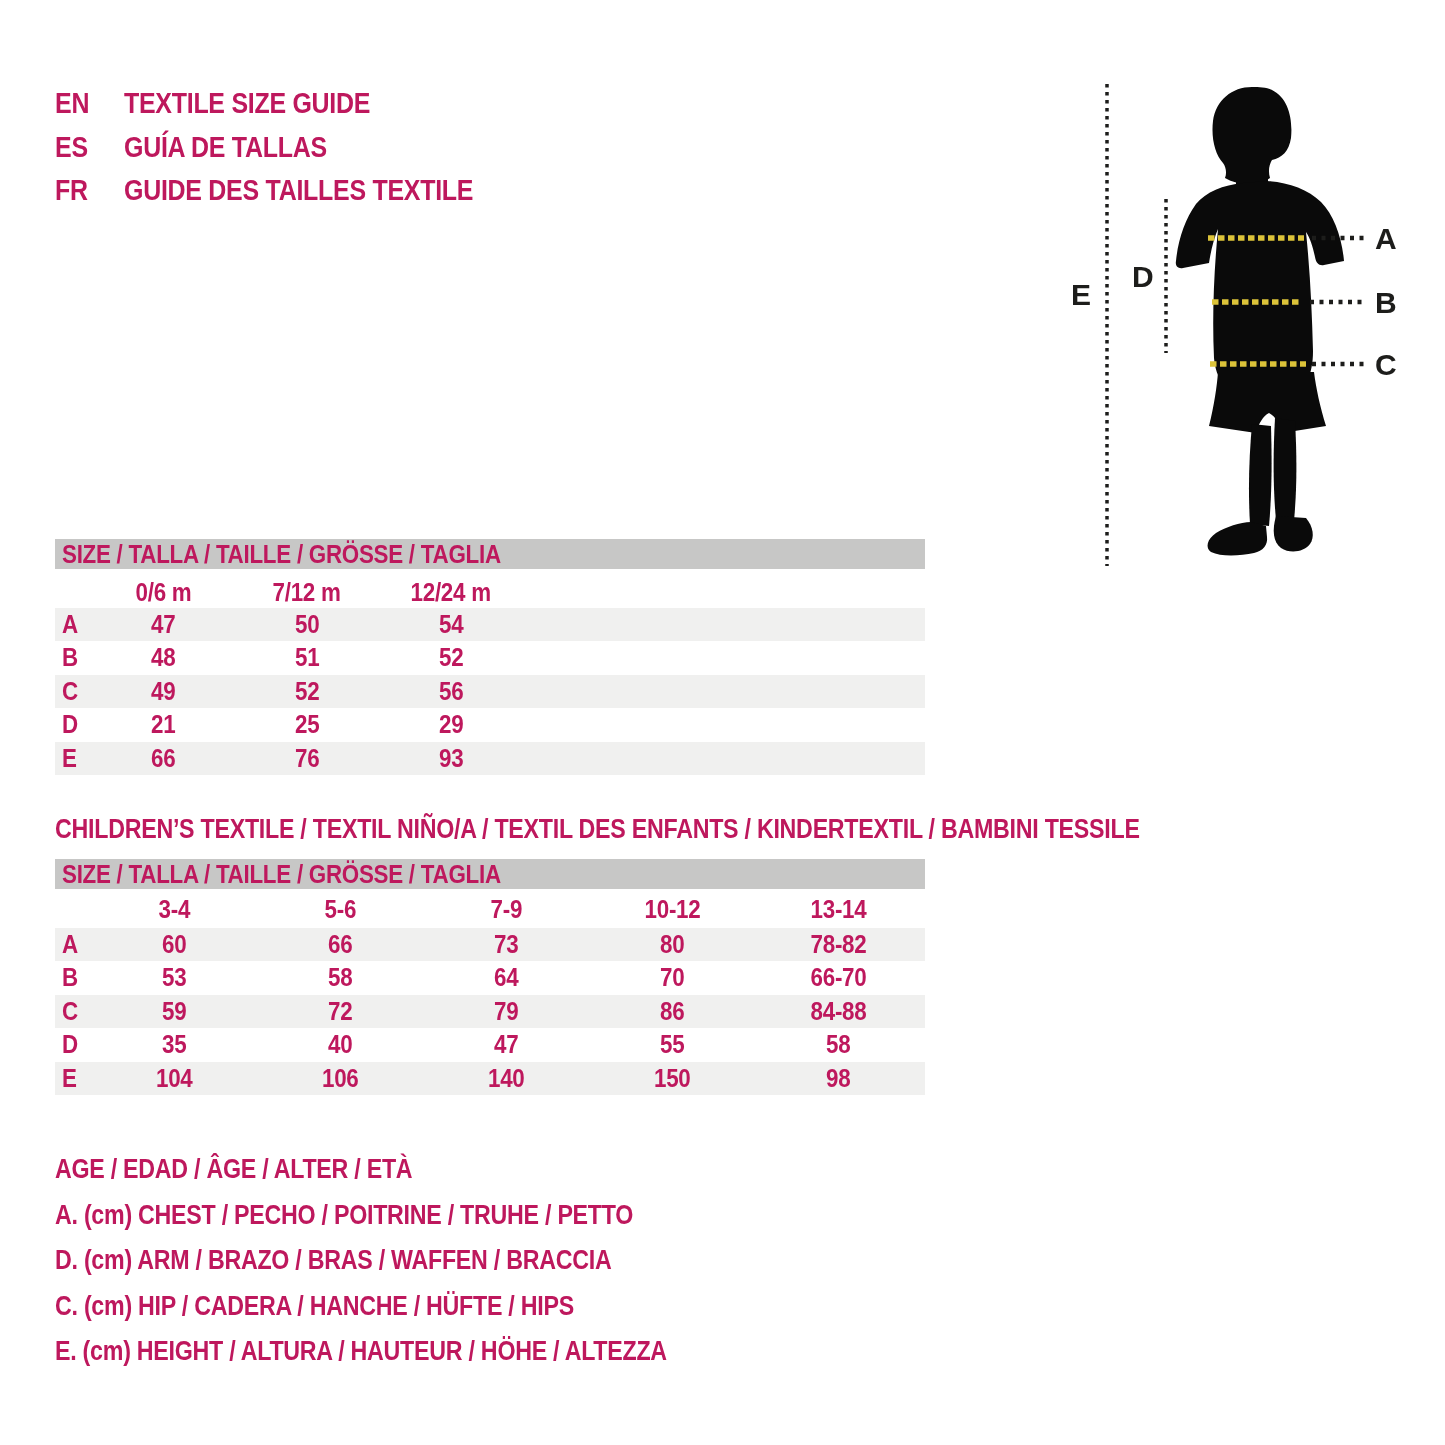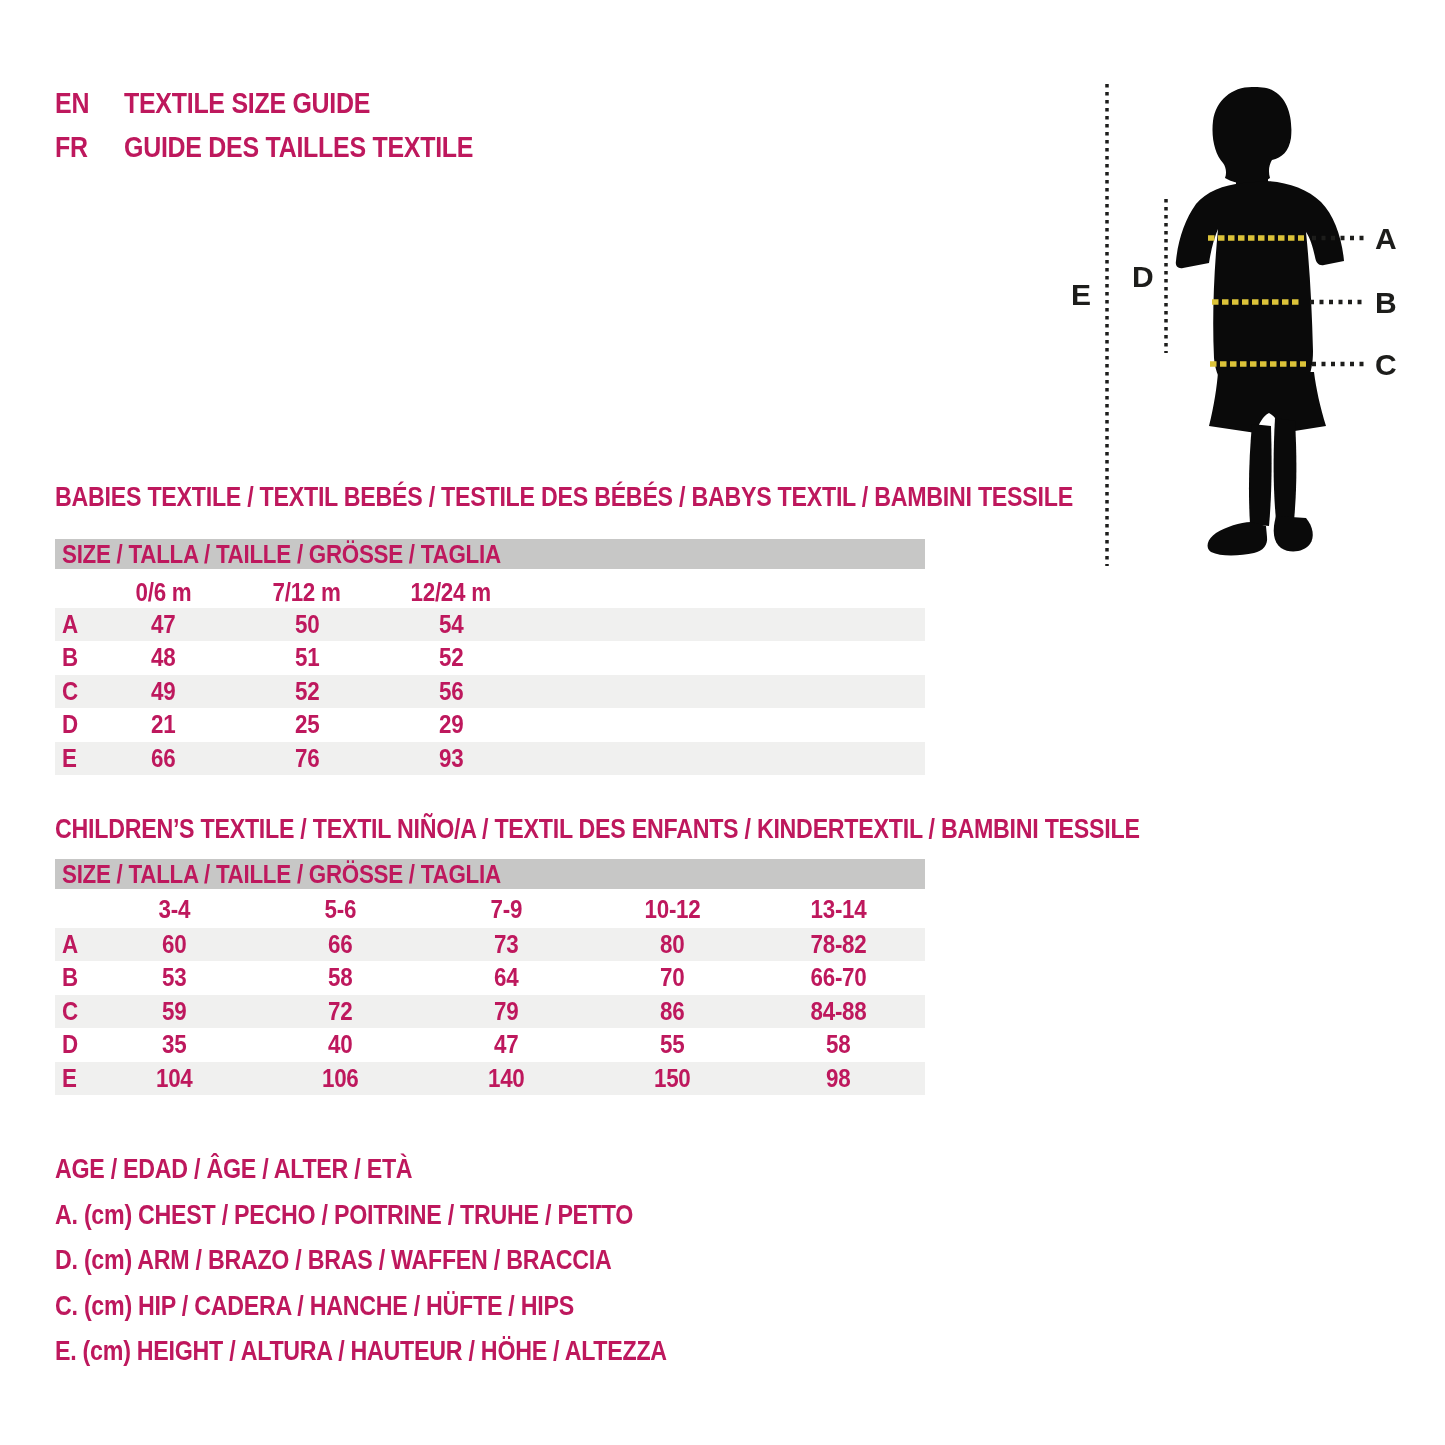--- a/index.html
+++ b/index.html
@@ -39,20 +39,24 @@
 </style>
 </head>
 <body>
 
 <div class="page">
 
   <div class="lang-block">
     <div class="lang-row">
       <span class="lang-code"><span class="tx">EN</span></span>
       <span class="tx">TEXTILE SIZE GUIDE</span>
+    </div>
+    <div class="lang-row">
+      <span class="lang-code"><span class="tx">ES</span></span>
+      <span class="tx">GUÍA DE TALLAS</span>
     </div>
     <div class="lang-row">
       <span class="lang-code"><span class="tx">FR</span></span>
       <span class="tx">GUIDE DES TAILLES TEXTILE</span>
     </div>
   </div>
 
   <svg class="figure-svg" viewBox="0 0 340 535" xmlns="http://www.w3.org/2000/svg">
 
     <line x1="47" y1="18" x2="47" y2="500" stroke="#1d1d1b" stroke-width="3.5" stroke-dasharray="3.5 4.5"></line>
@@ -90,23 +94,20 @@
     <line x1="150" y1="298" x2="246" y2="298" stroke="#dcc339" stroke-width="5.5" stroke-dasharray="6.5 3.5"></line>
     <line x1="252" y1="298" x2="306" y2="298" stroke="#1d1d1b" stroke-width="4.5" stroke-dasharray="4 5.5"></line>
 
     <text x="315" y="183" font-size="30" font-weight="bold" fill="#1d1d1b">A</text>
     <text x="315" y="247" font-size="30" font-weight="bold" fill="#1d1d1b">B</text>
     <text x="315" y="309" font-size="30" font-weight="bold" fill="#1d1d1b">C</text>
     <text x="72" y="221" font-size="30" font-weight="bold" fill="#1d1d1b">D</text>
     <text x="11" y="239" font-size="30" font-weight="bold" fill="#1d1d1b">E</text>
   </svg>
 
-  <div class="section-heading" style="top:474px;">
-    <span class="tx">BABIES TEXTILE / TEXTIL BEBÉS / TESTILE DES BÉBÉS / BABYS TEXTIL / BAMBINI TESSILE</span>
-  </div>
 
   <div class="size-bar" style="top:531px;">
     <span class="tx">SIZE / TALLA / TAILLE / GRÖSSE / TAGLIA</span>
   </div>
 
   <div class="t-row babies" style="top:568px;">
     <span class="rlabel"></span>
     <span class="cell"><span class="txc">0/6 m</span></span>
     <span class="cell"><span class="txc">7/12 m</span></span>
     <span class="cell"><span class="txc">12/24 m</span></span>

